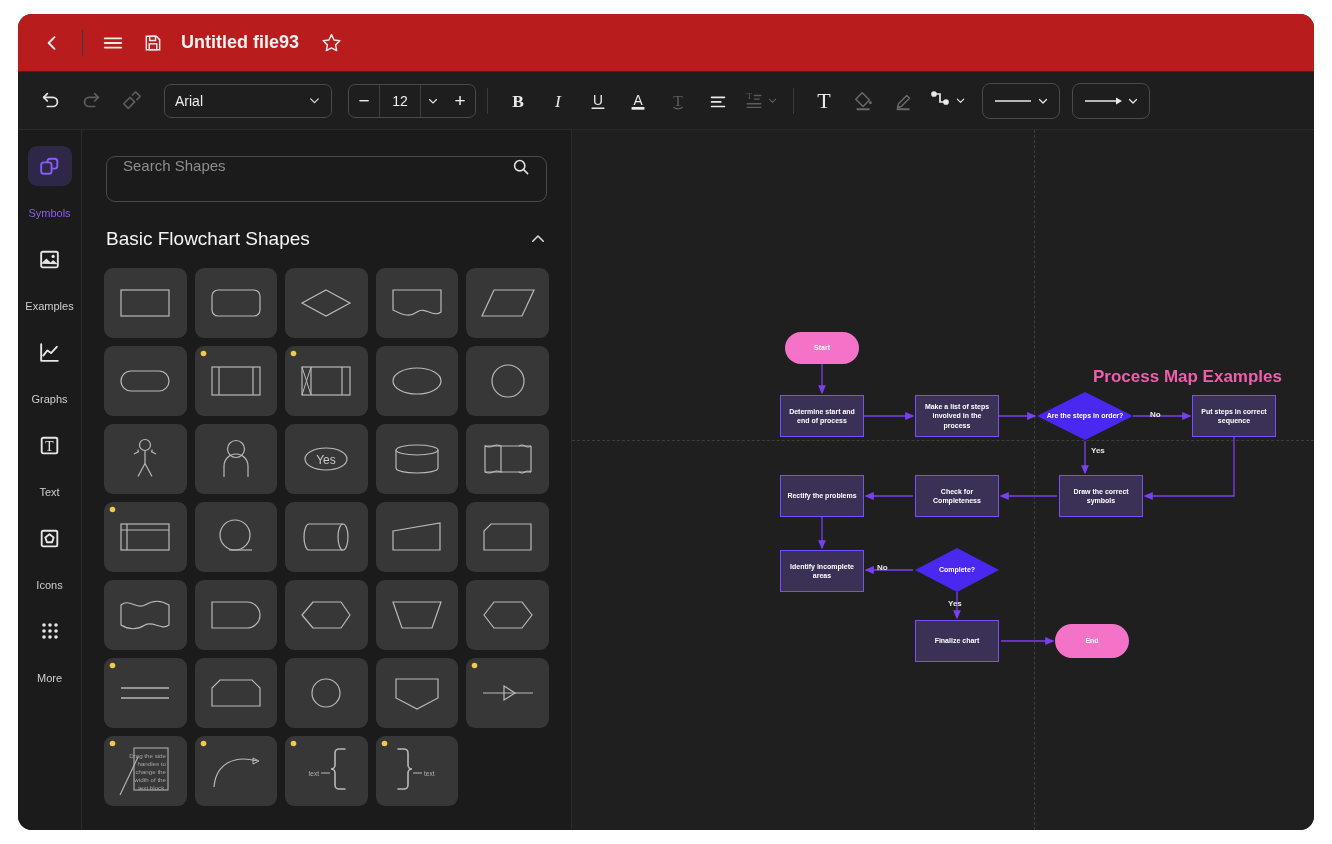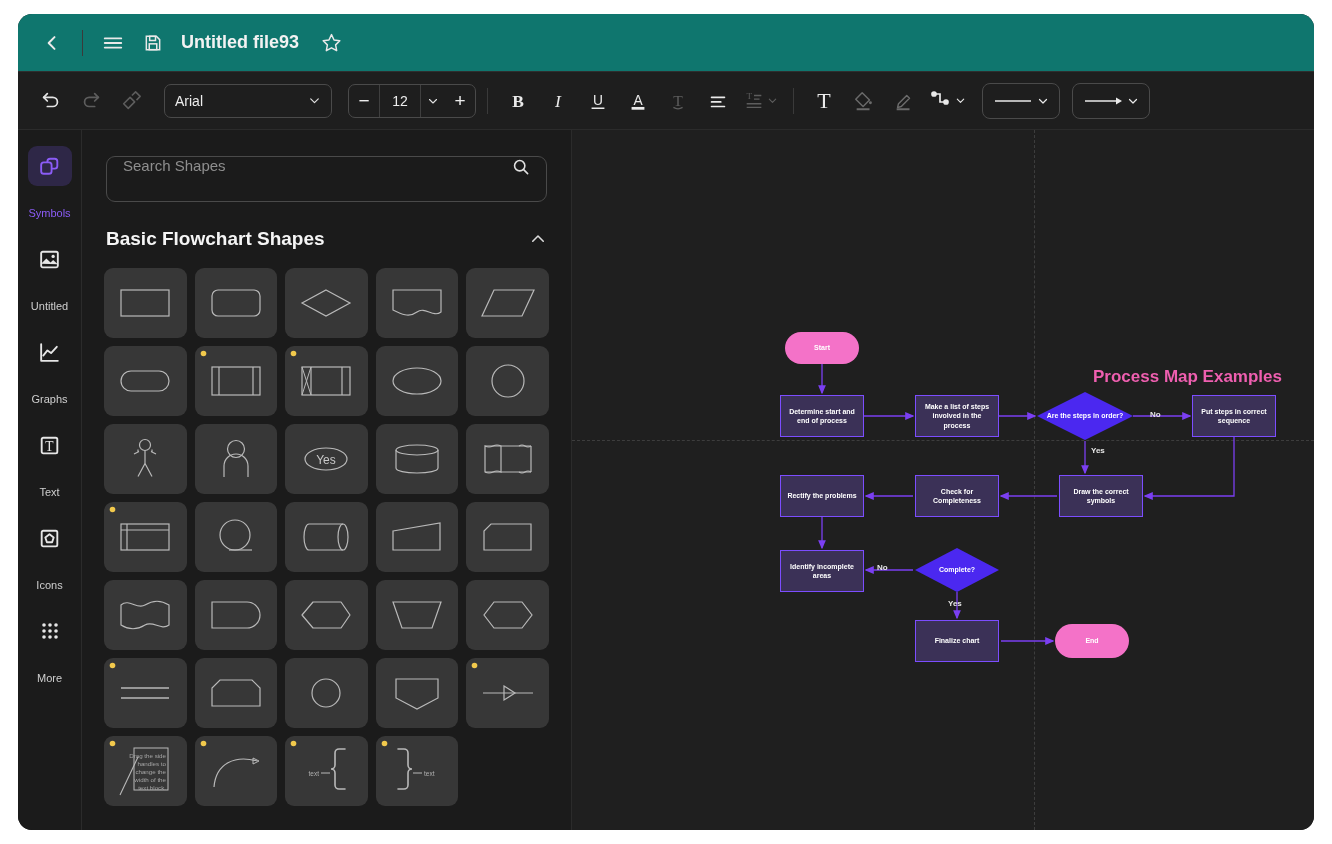--- a/index.html
+++ b/index.html
@@ -14,21 +14,21 @@
     width: 1296px; height: 816px;
     background: #1b1b1b;
     border-radius: 14px;
     overflow: hidden;
     display: flex; flex-direction: column;
   }
 
   
   .titlebar {
     height: 58px; flex: 0 0 58px;
-    background: #0f766e;
+    background: #b91c1c;
     display: flex; align-items: center;
     padding: 0 14px;
     border-bottom: 1px solid #2e2e2e;
   }
   .tb-btn {
     width: 40px; height: 40px;
     display: flex; align-items: center; justify-content: center;
     border-radius: 6px; cursor: pointer;
     color: #e9e9e9;
   }
@@ -129,21 +129,21 @@
   .search-box input {
     flex: 1; background: transparent; border: none; outline: none;
     color: #e5e5e5; font-size: 15px; font-family: inherit;
   }
   .search-box input::placeholder { color: #8e8e8e; }
   .cat-head {
     padding: 26px 24px 12px 24px;
     display: flex; align-items: center; justify-content: space-between;
     cursor: pointer;
   }
-  .cat-title { font-size: 19px; font-weight: bold; color: #f5f5f5; }
+  .cat-title { font-size: 19px; font-weight: normal; color: #f5f5f5; }
   .grid {
     flex: 1; overflow: hidden;
     padding: 6px 22px 10px 22px;
     display: grid; grid-template-columns: repeat(5, 1fr);
     gap: 8px; align-content: start;
   }
   .cell {
     position: relative;
     height: 70px; border-radius: 9px; background: #373737;
     display: flex; align-items: center; justify-content: center;
@@ -379,21 +379,21 @@
         <span class="rail-lbl">Symbols</span>
       </div>
       <div class="rail-item">
         <span class="rail-ico">
           <svg width="25" height="25" viewBox="0 0 24 24" fill="none" stroke="currentColor" stroke-width="1.8" stroke-linejoin="round">
               <rect x="4" y="4.5" width="16" height="15" rx="1.5"></rect>
               <path d="M4 16l5-5 4 4 2.5-2.5L20 16.5" fill="currentColor" stroke="none"></path>
               <circle cx="15.5" cy="9" r="1.6" fill="currentColor" stroke="none"></circle>
             </svg>
         </span>
-        <span class="rail-lbl">Untitled</span>
+        <span class="rail-lbl">Examples</span>
       </div>
       <div class="rail-item">
         <span class="rail-ico">
           <svg width="25" height="25" viewBox="0 0 24 24" fill="none" stroke="currentColor" stroke-width="1.8" stroke-linecap="round" stroke-linejoin="round">
               <path d="M4 4v16h16"></path>
               <polyline points="6 15 10 10 13.5 12.5 19 6.5"></polyline>
             </svg>
         </span>
         <span class="rail-lbl">Graphs</span>
       </div>

